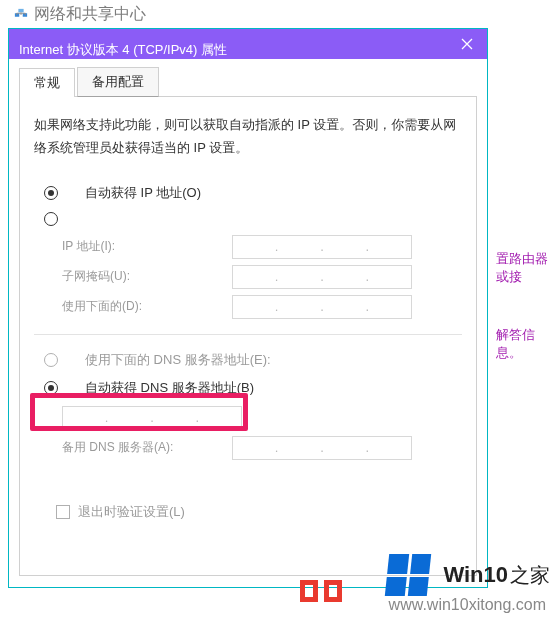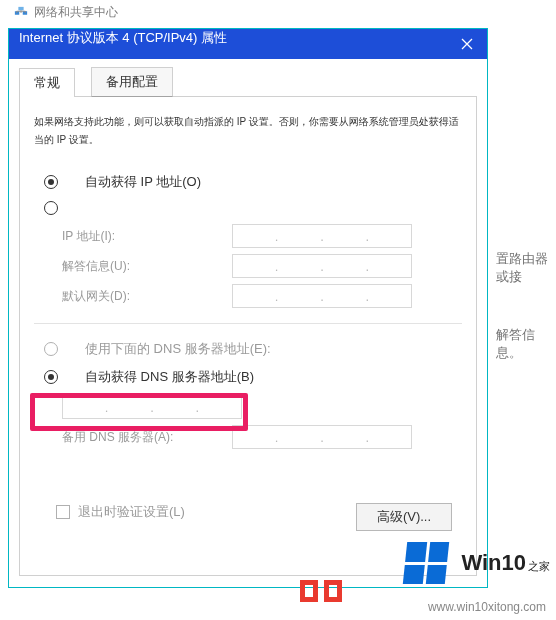--- a/index.html
+++ b/index.html
@@ -12,47 +12,47 @@
     background: #fff;
     color: #333;
     overflow: hidden;
     position: relative;
   }
   .backwin-title {
     position: absolute;
     top: 4px; left: 14px;
     display: flex; align-items: center; gap: 6px;
     color: #7c7c7c;
-    font-size: 12px;
+    font-size: 16px;
   }
   .backwin-icon {
     width: 14px; height: 14px;
     display: inline-block;
   }
   .backwin-icon svg { width: 14px; height: 14px; }
   .back-right {
     position: absolute;
     right: 0; top: 250px;
     width: 60px; height: 120px;
-    color: #737373; font-size: 13px;
+    color: #a21caf; font-size: 13px;
     text-align: left;
   }
   .dialog {
     position: absolute;
     left: 8px; top: 28px;
     width: 480px; height: 560px;
     border: 1px solid #00b7c3;
     background: #fff;
     display: flex; flex-direction: column;
   }
   .titlebar {
     height: 30px;
-    background: #1d4ed8;
+    background: #8b5cf6;
     color: #fff;
-    display: flex; align-items: flex-start;
+    display: flex; align-items: flex-end;
     padding: 0 0 0 10px;
     font-size: 13px;
   }
   .titlebar .title { flex: 1; }
   .close-btn {
     width: 40px; height: 30px;
     display: flex; align-items: center; justify-content: center;
     font-size: 14px;
     cursor: pointer;
   }
@@ -68,35 +68,35 @@
     margin-bottom: -1px;
     position: relative;
     z-index: 2;
   }
   .tab {
     border: 1px solid #d0d0d0;
     border-bottom: none;
     padding: 5px 14px;
     background: #fff;
     font-size: 13px;
-    margin-right: 16px;
+    margin-right: 2px;
     cursor: pointer;
   }
   .tab.inactive {
     background: #f7f7f7;
     border-bottom: 1px solid #a3a3a3;
   }
   .panel {
     border: 1px solid #d0d0d0;
     padding: 16px 14px 14px 14px;
     height: 480px;
     position: relative;
   }
   .desc {
-    font-size: 10px;
+    font-size: 13px;
     line-height: 1.8;
     margin-bottom: 20px;
   }
   .radio-row {
     display: flex; align-items: center;
     padding: 4px 0 4px 10px;
     margin-bottom: 2px;
     gap: 19px;
   }
   .radio {
@@ -178,22 +178,22 @@
     width: 42px; height: 42px;
     display: grid; grid-template-columns: 1fr 1fr; grid-template-rows: 1fr 1fr;
     gap: 3px;
     transform: skewX(-6deg);
   }
   .winlogo div { background: #0a6bd6; }
   .wm-text {
     font-size: 22px; font-weight: 700; color: #222;
     display: flex; align-items: baseline;
   }
-  .wm-text .sub { font-size: 11px; font-weight: 400; margin-left: 2px; }
-  .wm-url { font-size: 12px; color: #888; margin-top: 16px; margin-right: 4px;}
+  .wm-text .sub { font-size: 20px; font-weight: 400; margin-left: 2px; }
+  .wm-url { font-size: 16px; color: #888; margin-top: 0; margin-right: 4px;}
   .red-bars {
     position: absolute;
     left: 300px; bottom: 18px;
     display: flex; gap: 6px;
   }
   .red-bars div {
     width: 18px; height: 22px;
     border: 5px solid #e93a2f;
   }
 </style>
@@ -239,25 +239,25 @@
         <span class="radio-label">自动获得 IP 地址(O)</span>
       </div>
       <div class="radio-row">
         <span class="radio"></span>
       </div>
       <div class="field-row">
         <div class="field-label">IP 地址(I):</div>
         <div class="ip-input"><span></span>.<span></span>.<span></span>.<span></span></div>
       </div>
       <div class="field-row">
-        <div class="field-label">解答信息(U):</div>
-        <div class="ip-input"><span></span>.<span></span>.<span></span>.<span></span></div>
-      </div>
-      <div class="field-row">
-        <div class="field-label">默认网关(D):</div>
+        <div class="field-label">子网掩码(U):</div>
+        <div class="ip-input"><span></span>.<span></span>.<span></span>.<span></span></div>
+      </div>
+      <div class="field-row">
+        <div class="field-label">使用下面的(D):</div>
         <div class="ip-input"><span></span>.<span></span>.<span></span>.<span></span></div>
       </div>
 
       <div class="group-sep"></div>
 
       <div class="radio-row">
         <span class="radio disabled"></span>
         <span class="radio-label disabled">使用下面的 DNS 服务器地址(E):</span>
       </div>
       <div class="radio-row">
@@ -271,21 +271,20 @@
         <div class="field-label">备用 DNS 服务器(A):</div>
         <div class="ip-input"><span></span>.<span></span>.<span></span>.<span></span></div>
       </div>
 
       <div class="highlight" style="left:10px; top:296px; width:218px; height:38px;"></div>
 
       <div class="checkbox-row">
         <span class="checkbox"></span>
         <span class="radio-label disabled">退出时验证设置(L)</span>
       </div>
-      <div class="adv-btn">高级(V)...</div>
     </div>
   </div>
 </div>
 
 <div class="red-bars">
     <div></div>
     <div></div>
   </div>
 <div class="watermark">
   <div class="watermark-main">

